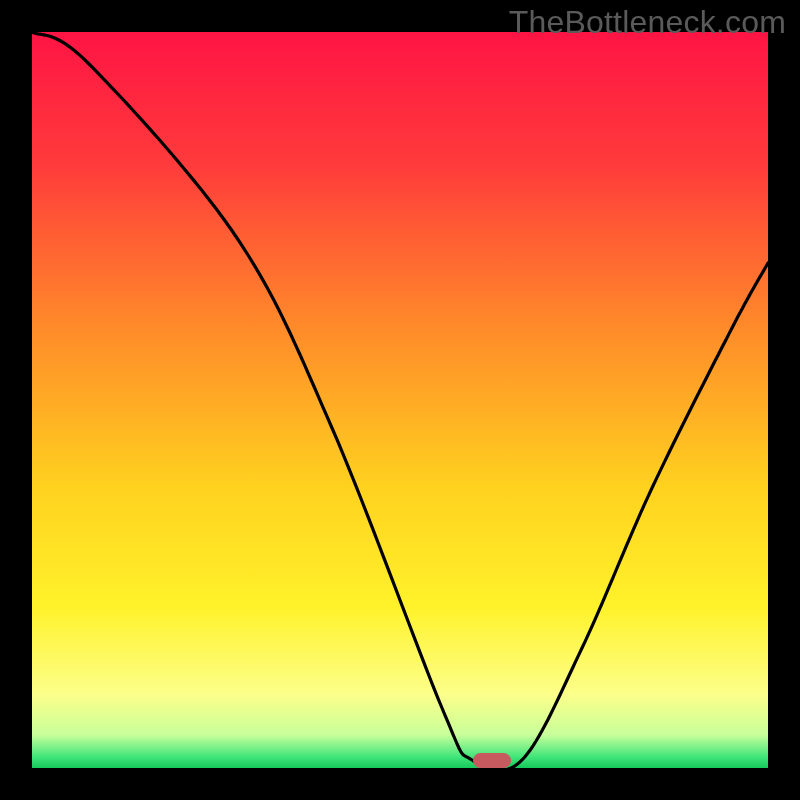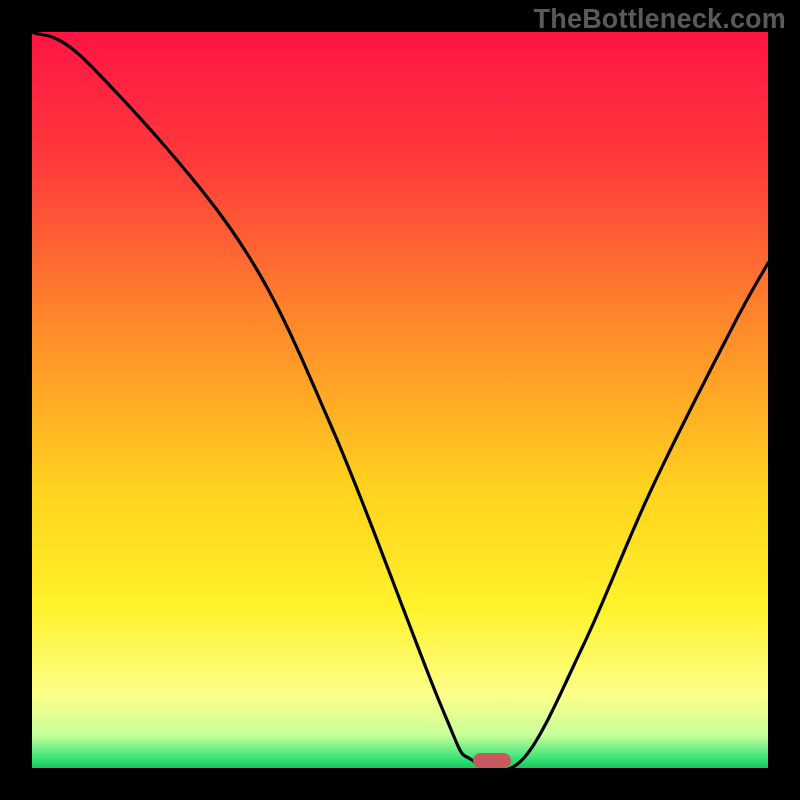--- a/index.html
+++ b/index.html
@@ -15,22 +15,22 @@
     position: relative;
     width: 800px;
     height: 800px;
     background: #000;
   }
   .watermark {
     position: absolute;
     top: 4px;
     right: 14px;
     color: #5a5a5a;
-    font-size: 27px;
-    font-weight: 700;
+    font-size: 32px;
+    font-weight: 400;
     letter-spacing: 0.2px;
     z-index: 10;
   }
   .plot-area {
     position: absolute;
     left: 32px;
     top: 32px;
     width: 736px;
     height: 736px;
     overflow: hidden;

